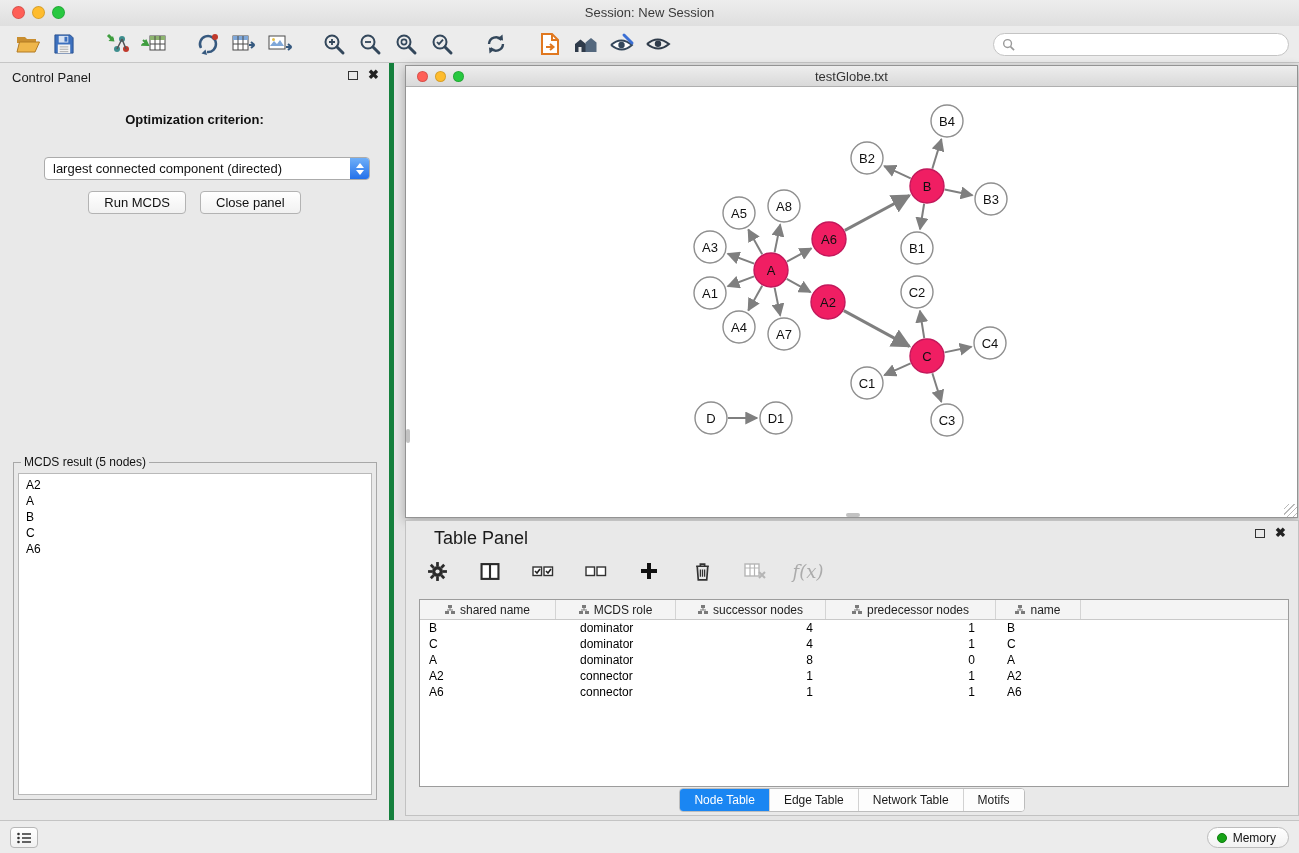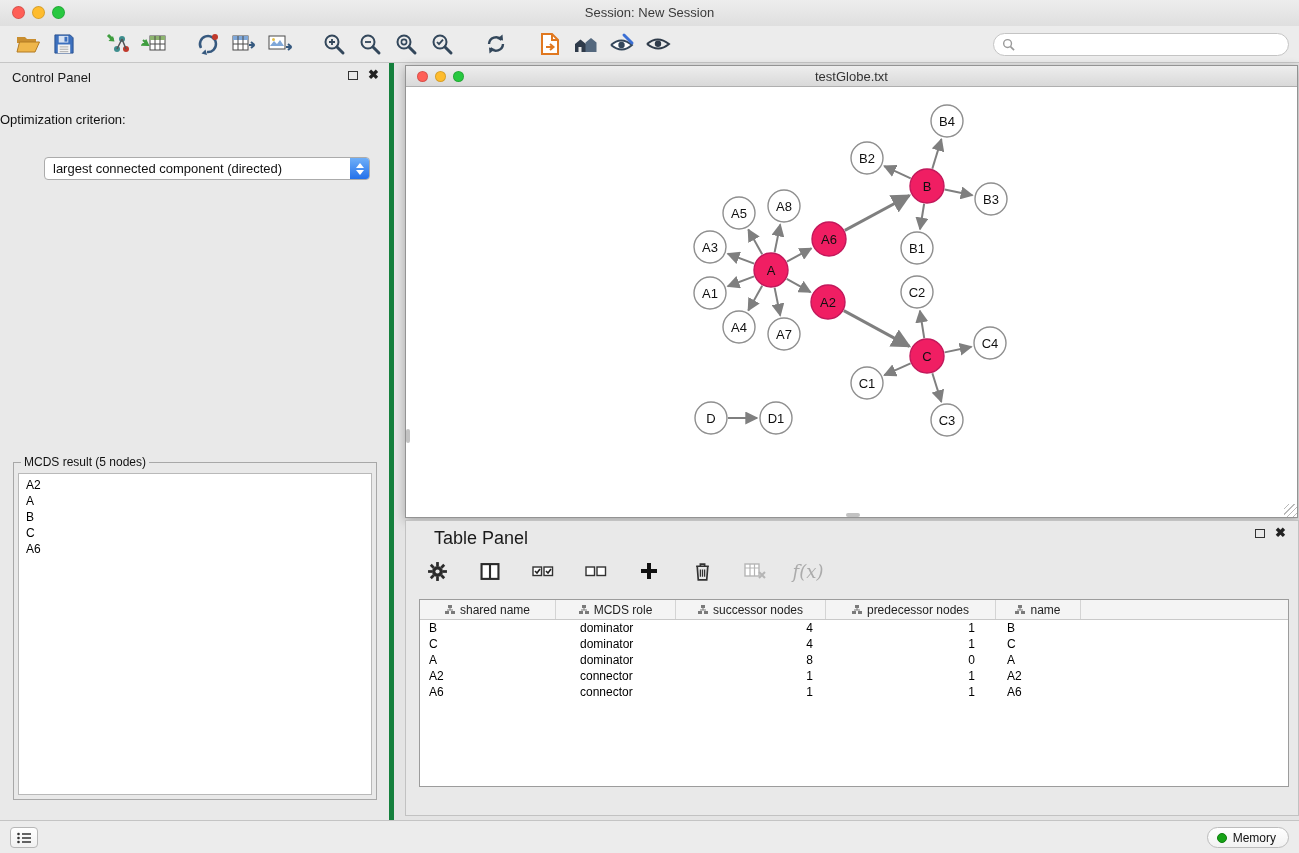--- a/index.html
+++ b/index.html
@@ -31,21 +31,21 @@
   .panel-head { position:relative; height:28px; }
   .panel-head .ptitle { position:absolute; left:12px; top:7px; font-size:13px; color:#1A1A1A; }
   .panel-head .pbtns { position:absolute; right:10px; top:7px; display:flex; gap:10px; align-items:center; }
   .float-ic { width:10px; height:9px; border:1.5px solid #333; display:inline-block; }
   .close-ic { font-size:13px; font-weight:bold; color:#222; line-height:10px; }
   .seg-wrap { display:flex; justify-content:center; margin-top:8px; }
   .seg { display:inline-flex; border:1px solid #A9A9A9; border-radius:5px; overflow:hidden; background:#FBFBFB; }
   .seg-item { padding:3px 13px; font-size:13px; color:#1A1A1A; background:linear-gradient(#FFFFFF,#F0F0F0); border-left:1px solid #C9C9C9; cursor:default; }
   .seg-item:first-child { border-left:none; }
   .seg-item.active { background:linear-gradient(#53A5F8,#1B7BEE); color:#fff; }
-  .opt-label { text-align:left; margin-top:21px; font-size:13px; color:#111; }
+  .opt-label { text-align:center; margin-top:21px; font-size:13px; color:#111;font-weight:bold; }
   .dropdown { position:absolute; left:44px; top:94px; width:326px; height:23px; background:#fff; border:1px solid #ABABAB;
     border-radius:4px; display:flex; align-items:center; }
   .dropdown .dd-text { flex:1; font-size:13px; padding-left:8px; color:#111; white-space:nowrap; overflow:hidden; }
   .dd-stepper { width:19px; height:21px; border-radius:0 3px 3px 0; background:linear-gradient(#6FAFF8,#2471EA);
     display:flex; flex-direction:column; align-items:center; justify-content:center; gap:2px; }
   .dd-stepper .tri-up { width:0; height:0; border-left:4px solid transparent; border-right:4px solid transparent; border-bottom:5px solid #fff; }
   .dd-stepper .tri-dn { width:0; height:0; border-left:4px solid transparent; border-right:4px solid transparent; border-top:5px solid #fff; }
   .cp-buttons { position:absolute; top:128px; left:0; width:100%; display:flex; justify-content:center; gap:14px; }
   .push-btn { font-size:13px; color:#111; background:linear-gradient(#FFFFFF,#F1F1F1); border:1px solid #B3B3B3;
     border-radius:4px; padding:3px 15px; font-family:"Liberation Sans",sans-serif; }
@@ -253,20 +253,24 @@
         <span class="close-ic">✖</span>
       </span>
     </div>
     <div class="opt-label">Optimization criterion:</div>
     <div class="dropdown">
       <span class="dd-text">largest connected component (directed)</span>
       <span class="dd-stepper">
         <span class="tri-up"></span>
           <span class="tri-dn"></span>
       </span>
+    </div>
+    <div class="cp-buttons">
+      <button class="push-btn">Run MCDS</button>
+      <button class="push-btn">Close panel</button>
     </div>
     <fieldset class="result">
       <legend>MCDS result (5 nodes)</legend>
       <div class="result-inner">
         <div>A2</div>
         <div>A</div>
         <div>B</div>
         <div>C</div>
         <div>A6</div>
       </div>
@@ -550,20 +554,28 @@
       <div class="tgrid trow">
         <div class="c c0">A6</div>
         <div class="c c1">connector</div>
         <div class="c c2 num">1</div>
         <div class="c c3 num">1</div>
         <div class="c c4">A6</div>
         <div class="c"></div>
       </div>
     </div>
 
+    <div class="bottom-tabs">
+      <div class="btabs">
+        <div class="btab active">Node Table</div>
+        <div class="btab">Edge Table</div>
+        <div class="btab">Network Table</div>
+        <div class="btab">Motifs</div>
+      </div>
+    </div>
   </div>
 </div>
 
 <div class="statusbar">
   <div class="list-btn">
     <svg width="15" height="12" viewBox="0 0 15 12">
       <circle cx="1.5" cy="2" r="1.3" fill="#333"></circle>
         <circle cx="1.5" cy="6" r="1.3" fill="#333"></circle>
         <circle cx="1.5" cy="10" r="1.3" fill="#333"></circle>
       <path d="M5 2 h9 M5 6 h9 M5 10 h9" stroke="#333" stroke-width="1.6"></path>

